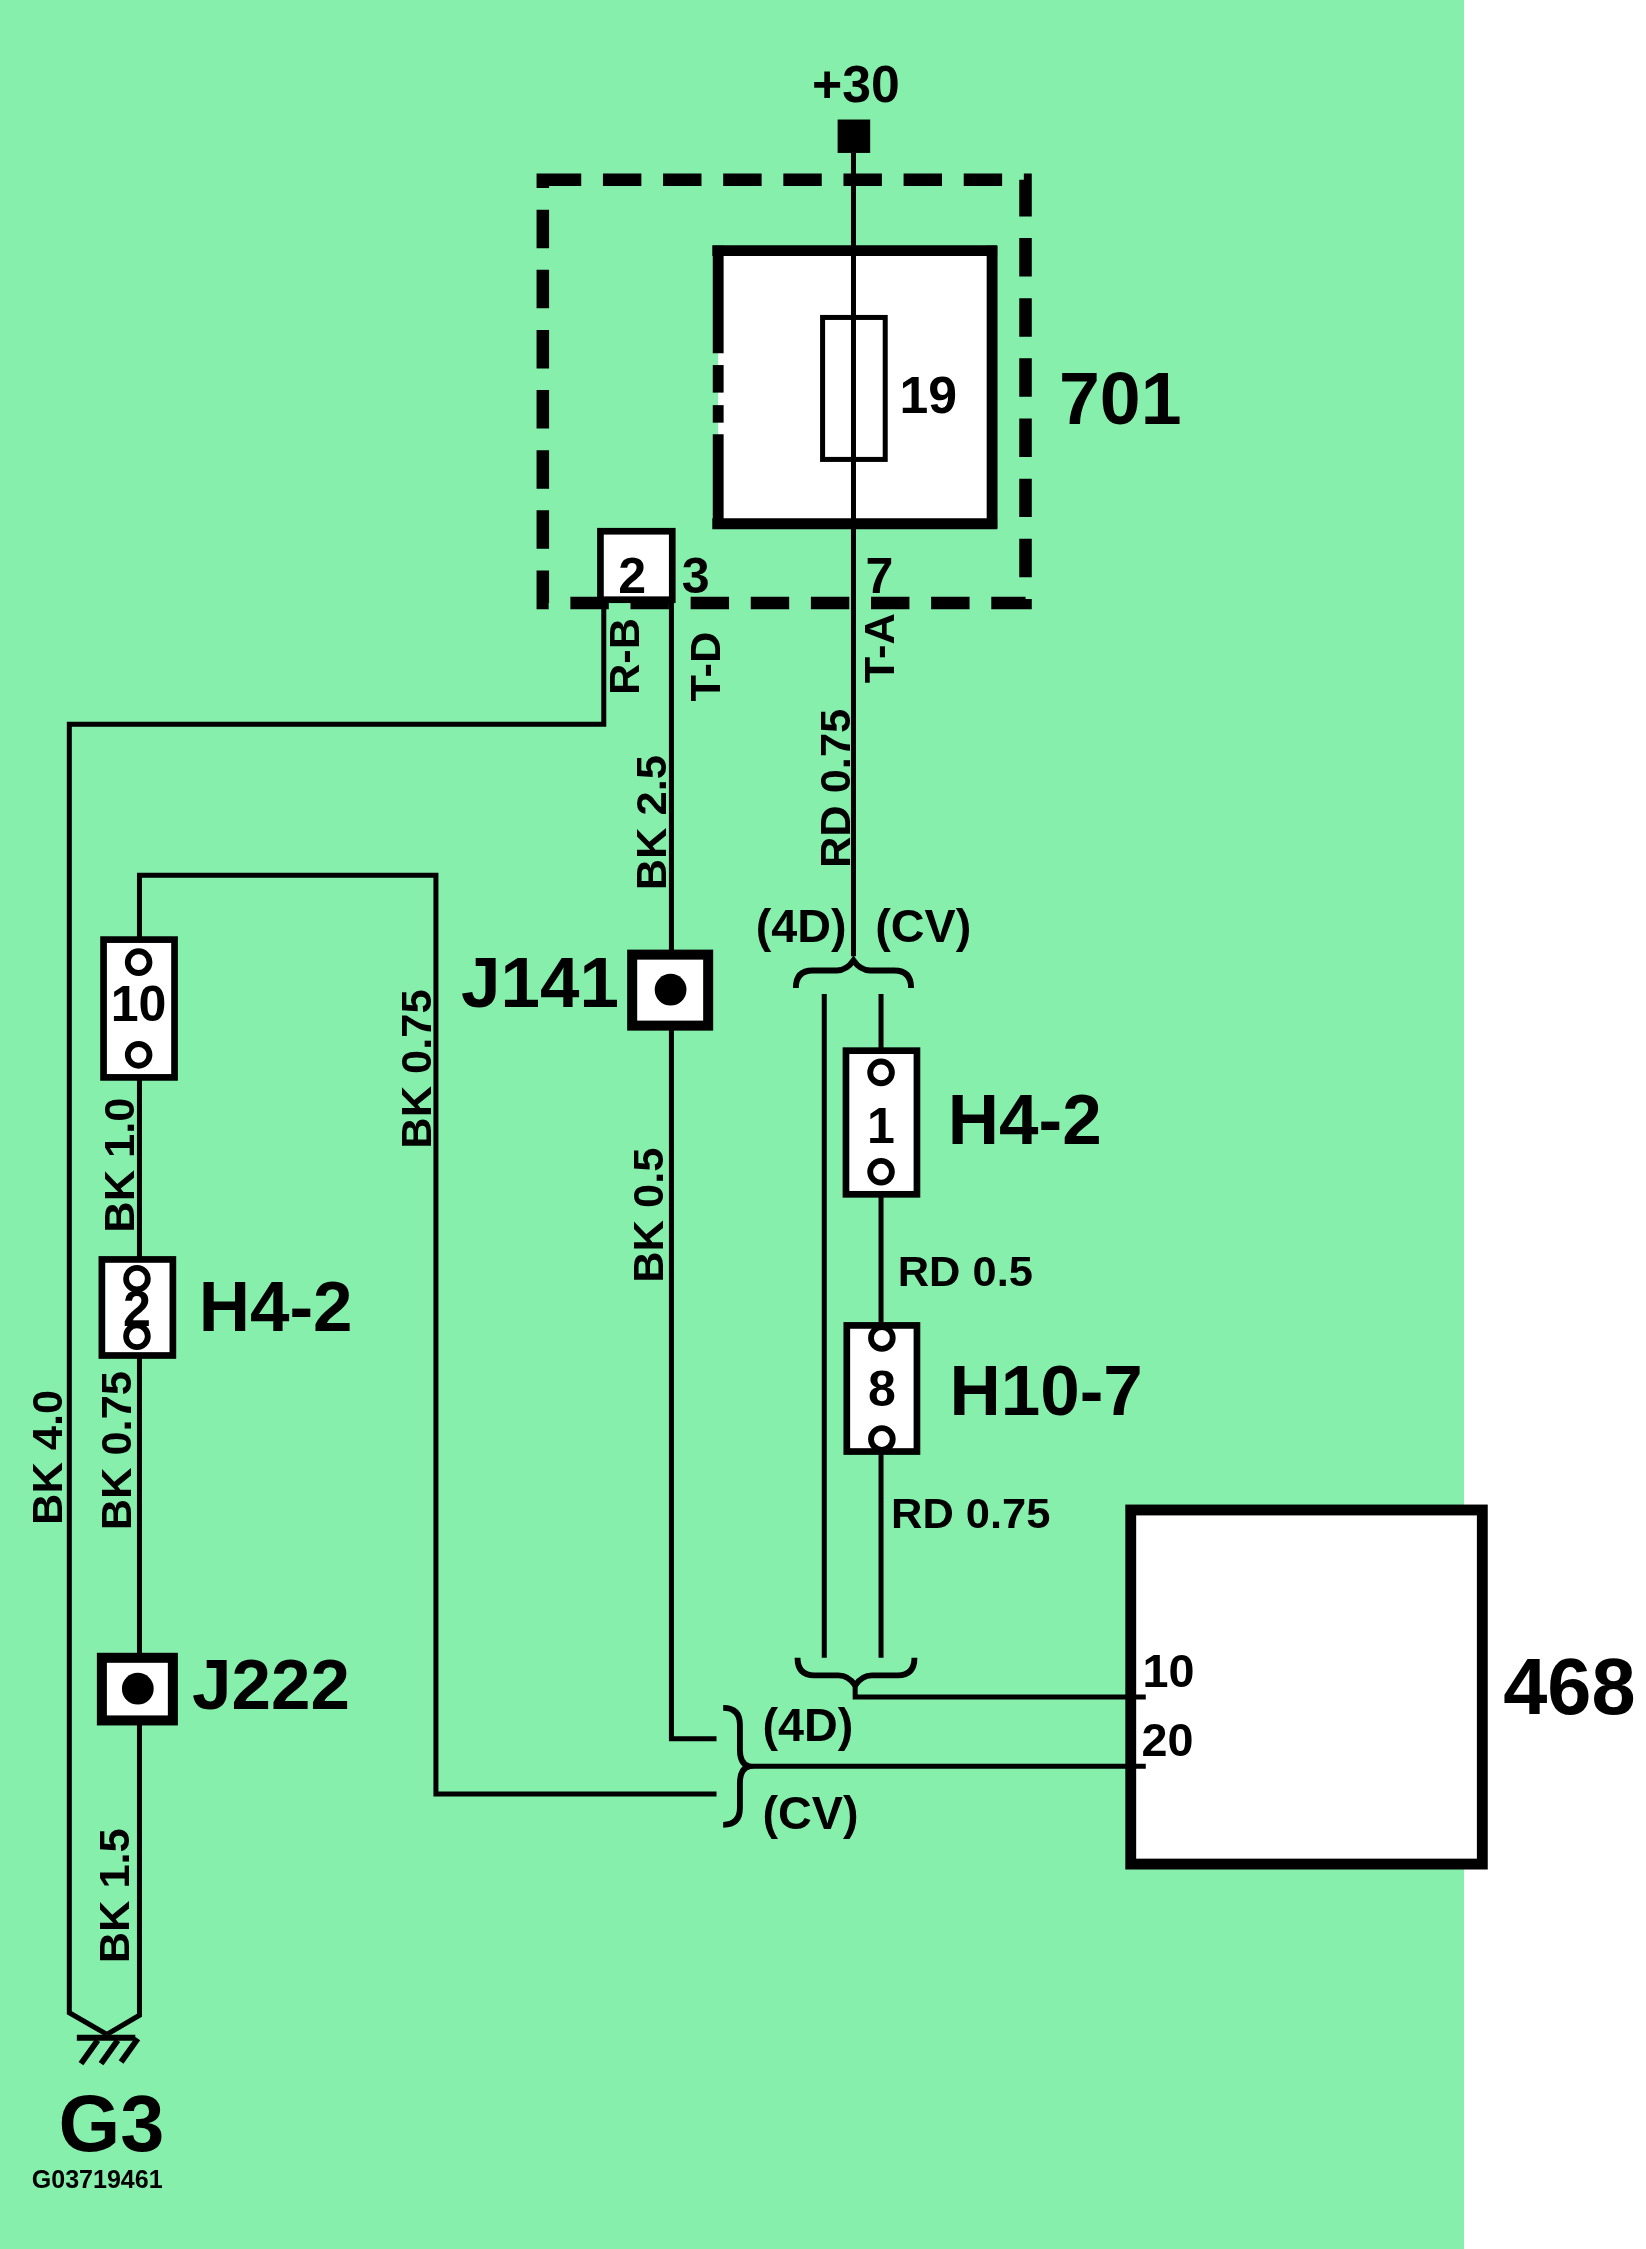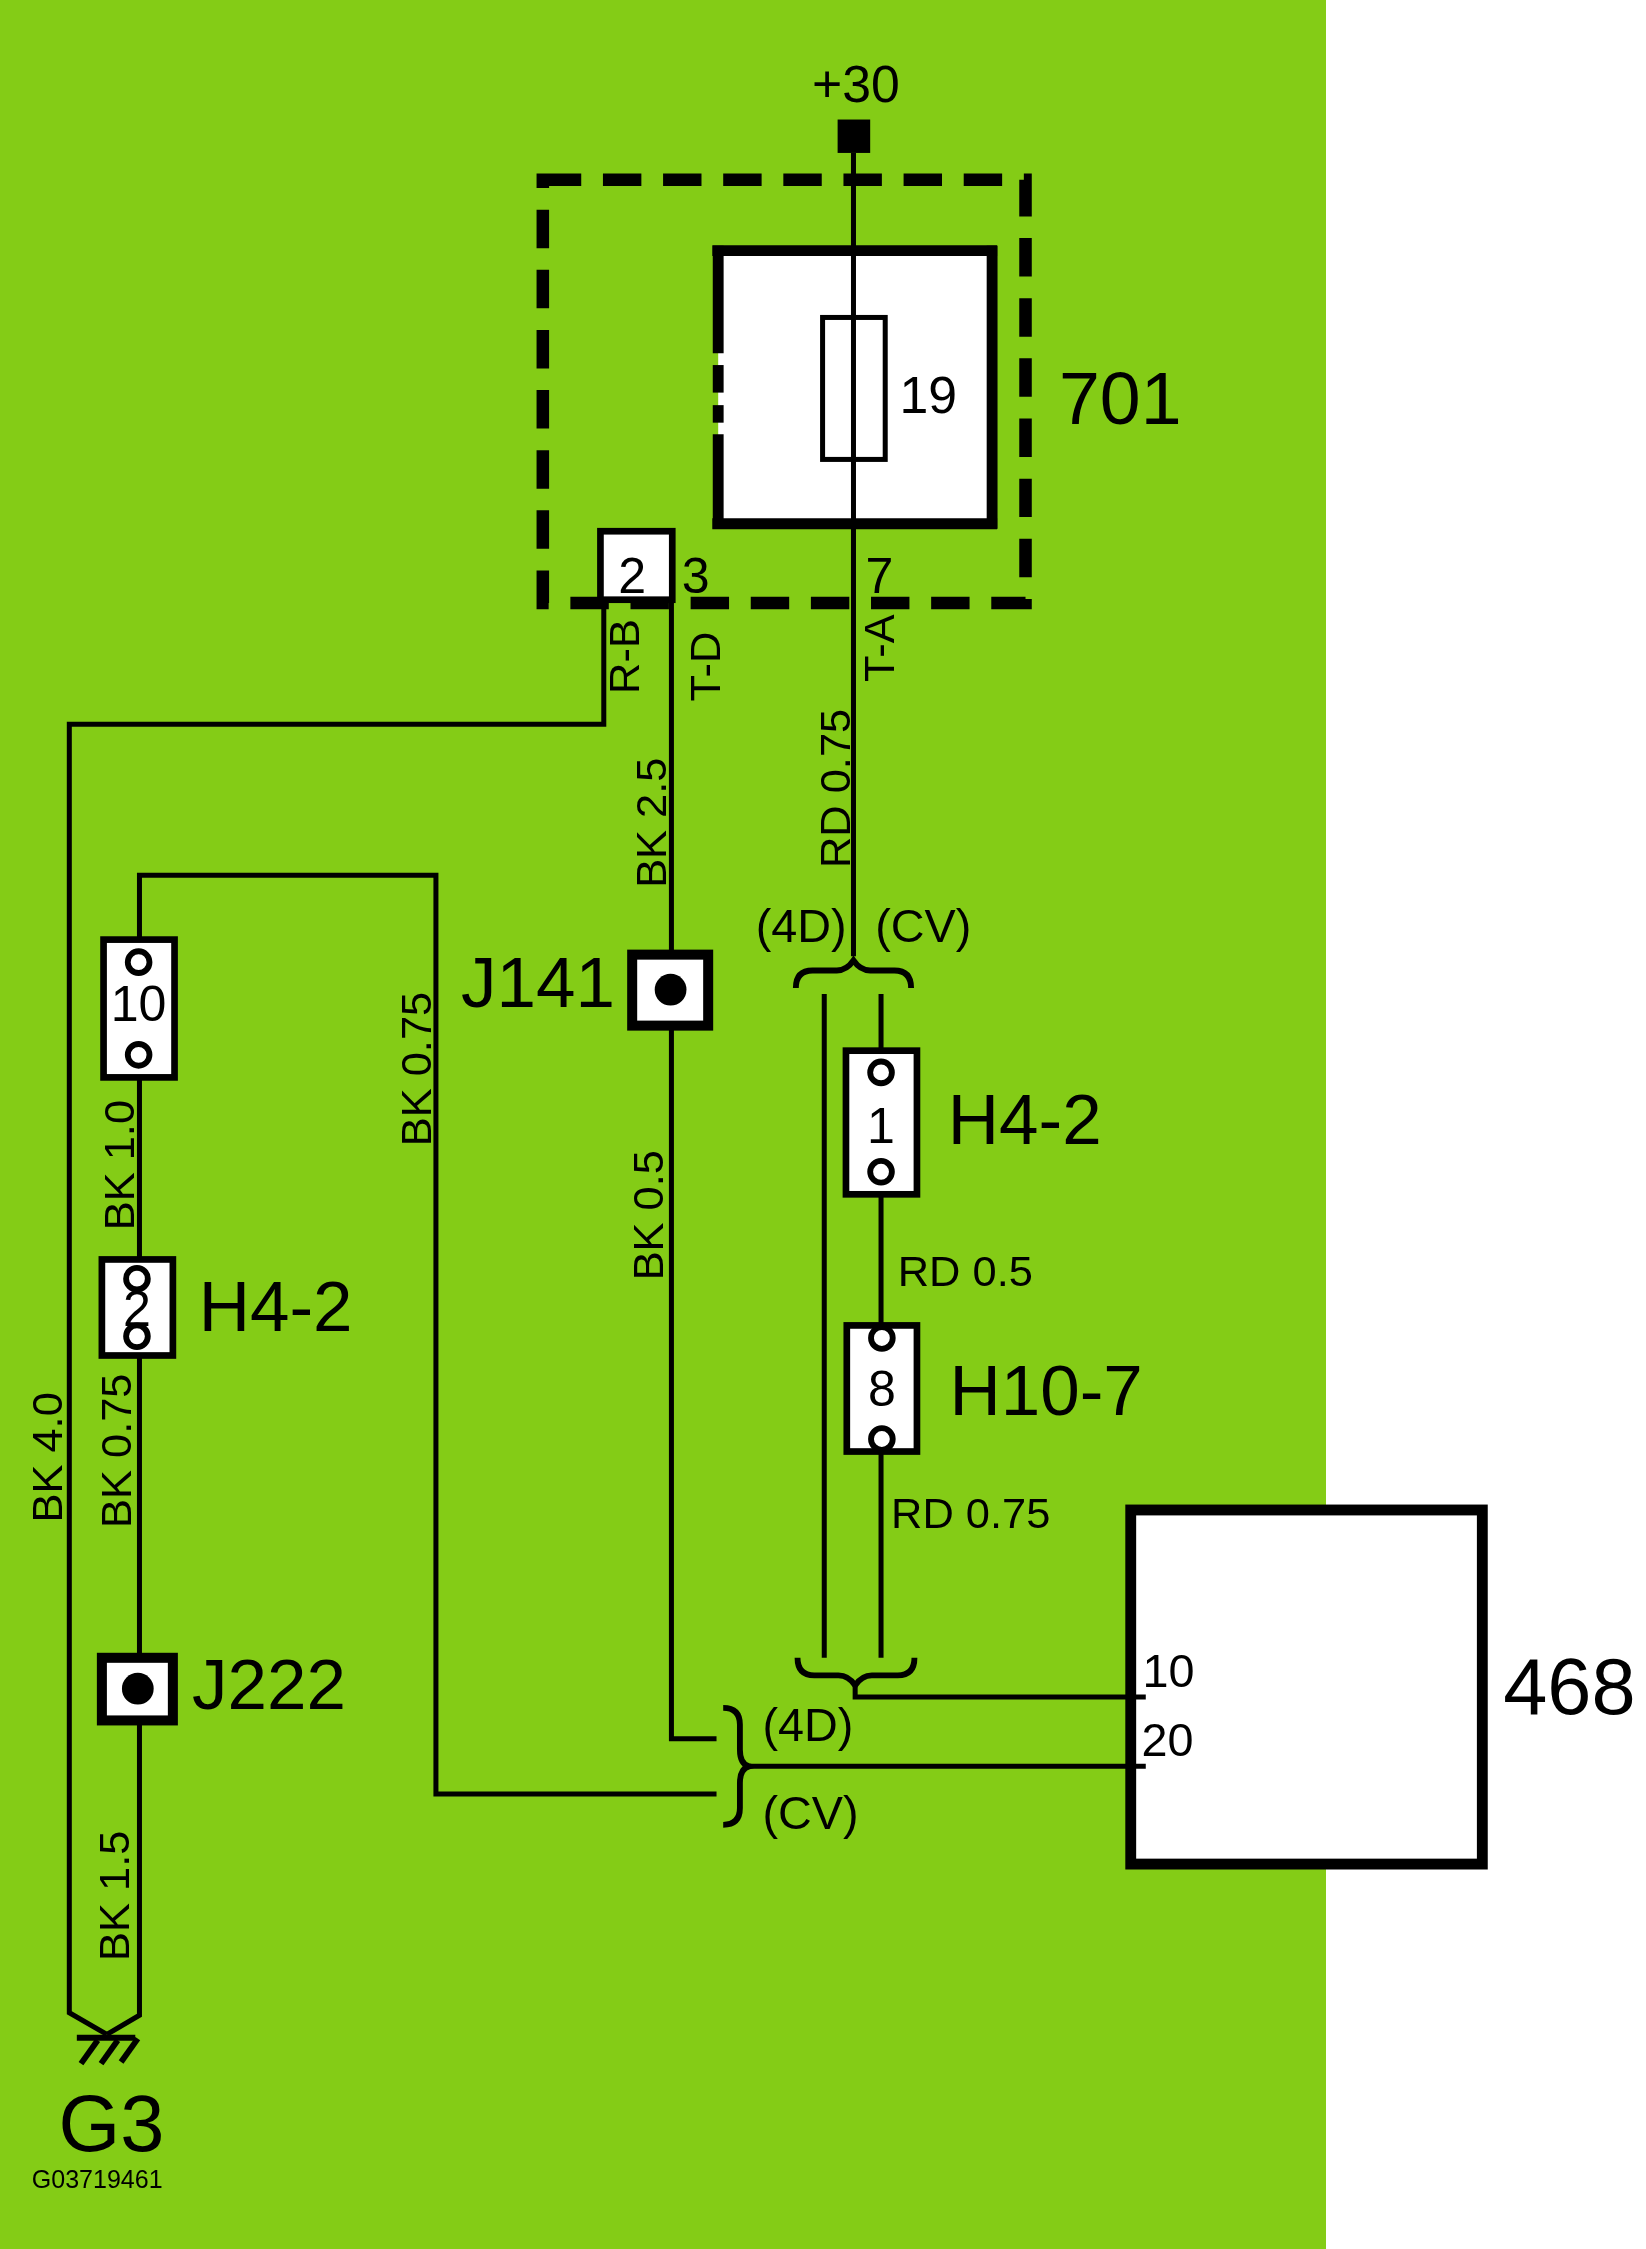--- a/index.html
+++ b/index.html
@@ -1,16 +1,16 @@
 <!DOCTYPE html>
 <html style="font-size:13.4px"><head>
 <meta charset="utf-8">
 <style>
   html,body{margin:0;padding:0;background:#ffffff;}
-  .stage{width:1326px;height:2250px;background:#84cc16;position:relative;}
+  .stage{width:1464px;height:2250px;background:#86efac;position:relative;font-weight:bold;}
   svg{display:block;}
   svg text{font-family:"Liberation Sans","DejaVu Sans",sans-serif;fill:#000;}
   .t-big{font-size:85px;}
   .t-huge{font-size:95px;}
   .t-id{font-size:88px;}
   .t-pin{font-size:60px;}
   .t-pin-s{font-size:56px;}
   .t-wire{font-size:52px;}
   .t-var{font-size:56px;}
   .t-pwr{font-size:62px;}

